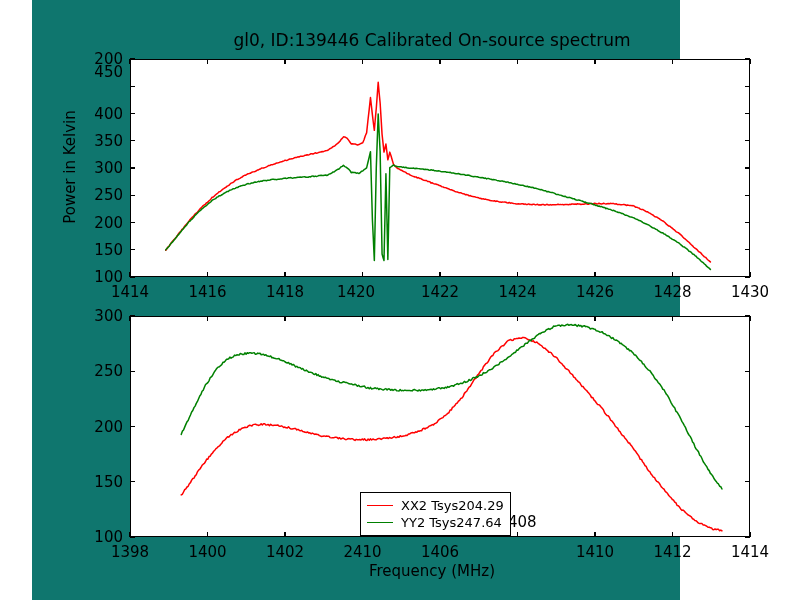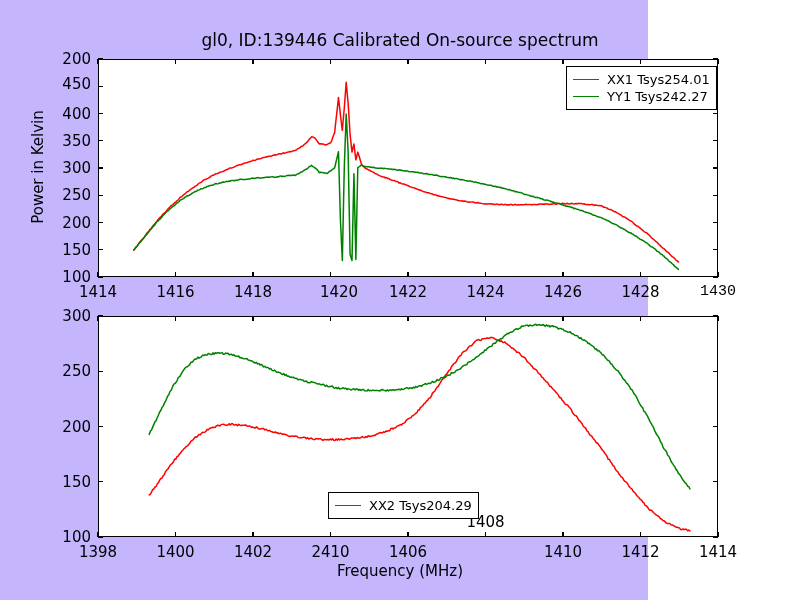--- a/index.html
+++ b/index.html
@@ -11,21 +11,22 @@
     width: 800px;
     height: 600px;
     font-family: "DejaVu Sans", sans-serif;
     color: #000000;
     overflow: hidden;
   }
   #figure {
     position: relative;
     width: 648px;
     height: 600px;
-    background: #c4b5fd;
+    background: #0f766e;
+    margin-left: 32px;
   }
 
   
   .fig-title {
     position: absolute;
     left: 0;
     top: 30px;
     width: 800px;
     text-align: center;
     font-size: 17px;
@@ -159,63 +160,53 @@
       <div class="tick tick-y-r" style="left: 713px; top: 167.35px;"></div>
       <div class="ticklabel ticklabel-y" style="left: 36px; width: 55px; top: 168px;">300</div>
       <div class="tick tick-y" style="left: 98px; top: 140.1px;"></div>
       <div class="tick tick-y-r" style="left: 713px; top: 140.1px;"></div>
       <div class="ticklabel ticklabel-y" style="left: 36px; width: 55px; top: 140.75px;">350</div>
       <div class="tick tick-y" style="left: 98px; top: 112.85px;"></div>
       <div class="tick tick-y-r" style="left: 713px; top: 112.85px;"></div>
       <div class="ticklabel ticklabel-y" style="left: 36px; width: 55px; top: 113.5px;">400</div>
       <div class="tick tick-y" style="left: 98px; top: 85.6px;"></div>
       <div class="tick tick-y-r" style="left: 713px; top: 85.6px;"></div>
-      <div class="ticklabel ticklabel-y" style="left: 36px; width: 55px; top: 84px;">450</div>
+      <div class="ticklabel ticklabel-y" style="left: 36px; width: 55px; top: 72px;">450</div>
       <div class="tick tick-y" style="left: 98px; top: 58.35px;"></div>
       <div class="tick tick-y-r" style="left: 713px; top: 58.35px;"></div>
       <div class="ticklabel ticklabel-y" style="left: 36px; width: 55px; top: 59px;">200</div>
       <div class="tick tick-x" style="left: 97.35px; top: 272px;"></div>
       <div class="tick tick-x-t" style="left: 97.35px; top: 59px;"></div>
       <div class="ticklabel ticklabel-x" style="left: 98px; top: 283px;">1414</div>
       <div class="tick tick-x" style="left: 174.85px; top: 272px;"></div>
       <div class="tick tick-x-t" style="left: 174.85px; top: 59px;"></div>
       <div class="ticklabel ticklabel-x" style="left: 175.5px; top: 283px;">1416</div>
       <div class="tick tick-x" style="left: 252.35px; top: 272px;"></div>
       <div class="tick tick-x-t" style="left: 252.35px; top: 59px;"></div>
       <div class="ticklabel ticklabel-x" style="left: 253px; top: 283px;">1418</div>
       <div class="tick tick-x" style="left: 329.85px; top: 272px;"></div>
       <div class="tick tick-x-t" style="left: 329.85px; top: 59px;"></div>
-      <div class="ticklabel ticklabel-x" style="left: 339px; top: 283px;">1420</div>
+      <div class="ticklabel ticklabel-x" style="left: 324px; top: 283px;">1420</div>
       <div class="tick tick-x" style="left: 407.35px; top: 272px;"></div>
       <div class="tick tick-x-t" style="left: 407.35px; top: 59px;"></div>
       <div class="ticklabel ticklabel-x" style="left: 408px; top: 283px; text-align: right;">1422</div>
       <div class="tick tick-x" style="left: 484.85px; top: 272px;"></div>
       <div class="tick tick-x-t" style="left: 484.85px; top: 59px;"></div>
       <div class="ticklabel ticklabel-x" style="left: 485.5px; top: 283px;">1424</div>
       <div class="tick tick-x" style="left: 562.35px; top: 272px;"></div>
       <div class="tick tick-x-t" style="left: 562.35px; top: 59px;"></div>
       <div class="ticklabel ticklabel-x" style="left: 563px; top: 283px;">1426</div>
       <div class="tick tick-x" style="left: 639.85px; top: 272px;"></div>
       <div class="tick tick-x-t" style="left: 639.85px; top: 59px;"></div>
       <div class="ticklabel ticklabel-x" style="left: 640.5px; top: 283px;">1428</div>
       <div class="tick tick-x" style="left: 717.35px; top: 272px;"></div>
       <div class="tick tick-x-t" style="left: 717.35px; top: 59px;"></div>
-      <div class="ticklabel ticklabel-x" style="left: 718px; top: 283px; font-family: Liberation Mono, monospace;">1430</div>
-    </div>
-
-  <div class="legend" id="legend-top">
-    <div class="legend-row">
-      <span class="legend-swatch" style="border-top-color:#ff0000"></span>
-      <span class="legend-text">XX1 Tsys254.01</span>
-    </div>
-    <div class="legend-row">
-      <span class="legend-swatch" style="border-top-color:#008000"></span>
-      <span class="legend-text">YY1 Tsys242.27</span>
-    </div>
-  </div>
+      <div class="ticklabel ticklabel-x" style="left: 718px; top: 283px;">1430</div>
+    </div>
+
 
   <div class="axes" id="axes-bottom">
     <svg class="plot-svg" id="svg-bottom" viewBox="0 0 620 221" preserveAspectRatio="none">
         <path d="M50.37 179.48 L51.54 178.86 L52.70 176.58 L53.86 174.26 L55.02 173.39 L56.19 171.55 L57.35 170.85 L58.51 168.28 L59.67 167.16 L60.84 164.58 L62.00 162.98 L63.16 162.74 L64.32 160.36 L65.49 159.22 L66.65 156.26 L67.81 154.56 L68.97 153.62 L70.14 151.86 L71.30 149.64 L72.46 148.51 L73.63 147.77 L74.79 145.83 L75.95 143.34 L77.11 143.53 L78.27 140.81 L79.44 140.46 L80.60 138.32 L81.76 137.43 L82.93 135.49 L84.09 134.39 L85.25 132.77 L86.41 132.06 L87.57 130.76 L88.74 130.13 L89.90 128.63 L91.06 127.45 L92.23 125.20 L93.39 124.67 L94.55 123.54 L95.71 122.19 L96.88 120.83 L98.04 121.24 L99.20 119.95 L100.36 118.45 L101.52 118.95 L102.69 117.55 L103.85 116.29 L105.01 116.48 L106.18 116.15 L107.34 115.36 L108.50 113.42 L109.66 113.91 L110.82 112.43 L111.99 112.05 L113.15 111.87 L114.31 111.16 L115.48 111.45 L116.64 111.27 L117.80 109.80 L118.96 109.24 L120.12 109.42 L121.29 109.98 L122.45 108.60 L123.61 108.35 L124.78 108.11 L125.94 108.75 L127.10 109.05 L128.26 109.43 L129.43 108.87 L130.59 107.67 L131.75 108.96 L132.94 107.67 L134.13 107.70 L135.33 108.95 L136.52 108.75 L137.71 108.49 L138.90 109.68 L140.10 108.30 L141.29 109.17 L142.48 109.46 L143.67 109.17 L144.87 109.33 L146.06 109.19 L147.25 108.91 L148.44 109.94 L149.63 110.36 L150.83 109.82 L152.02 110.43 L153.21 111.52 L154.40 111.03 L155.60 111.85 L156.79 111.98 L157.98 110.85 L159.17 112.08 L160.37 113.05 L161.56 112.95 L162.75 112.68 L163.94 112.62 L165.13 112.60 L166.33 114.00 L167.52 113.30 L168.71 114.31 L169.90 114.87 L171.10 114.39 L172.29 115.53 L173.48 115.77 L174.67 116.42 L175.87 116.53 L177.06 115.95 L178.25 117.04 L179.44 116.76 L180.63 117.89 L181.83 117.13 L183.02 117.68 L184.21 118.46 L185.40 118.15 L186.60 118.58 L187.79 118.60 L188.98 119.71 L190.17 120.10 L191.37 120.66 L192.56 120.25 L193.75 120.01 L194.94 120.48 L196.13 120.12 L197.33 120.39 L198.52 120.37 L199.71 121.72 L200.90 121.98 L202.10 121.90 L203.29 121.95 L204.48 121.42 L205.67 121.45 L206.87 121.69 L208.06 122.77 L209.25 121.81 L210.44 123.10 L211.63 122.56 L212.83 122.17 L214.02 122.95 L215.21 123.75 L216.40 123.52 L217.60 122.88 L218.79 122.69 L219.98 123.18 L221.17 122.74 L222.37 122.86 L223.56 123.85 L224.75 124.52 L225.94 123.49 L227.13 123.91 L228.33 123.83 L229.52 123.60 L230.71 124.19 L231.90 123.07 L233.10 123.98 L234.29 122.94 L235.48 124.37 L236.67 124.60 L237.87 123.14 L239.06 124.28 L240.25 123.00 L241.44 124.12 L242.63 123.05 L243.83 123.62 L245.02 123.93 L246.21 123.83 L247.40 122.87 L248.60 122.59 L249.79 122.71 L250.98 123.56 L252.17 122.71 L253.37 122.16 L254.56 122.22 L255.75 122.33 L256.94 121.74 L258.13 122.64 L259.33 121.65 L260.52 122.21 L261.71 122.24 L262.90 121.53 L264.10 120.58 L265.29 121.63 L266.48 121.64 L267.67 120.71 L268.87 121.39 L270.06 119.76 L271.25 120.69 L272.44 120.35 L273.63 120.03 L274.83 119.84 L276.02 119.41 L277.21 119.46 L278.40 118.03 L279.60 118.01 L280.79 117.11 L281.98 116.64 L283.17 116.83 L284.37 116.88 L285.56 115.88 L286.75 116.32 L287.94 115.14 L289.13 115.24 L290.33 114.72 L291.52 114.84 L292.71 112.66 L293.90 112.26 L295.10 113.05 L296.29 111.90 L297.48 111.71 L298.67 110.39 L299.87 109.83 L301.06 109.49 L302.25 108.61 L303.44 109.03 L304.63 107.57 L305.83 107.20 L307.02 106.42 L308.21 104.30 L309.40 103.41 L310.60 102.59 L311.79 101.99 L312.98 101.51 L314.17 99.80 L315.37 99.44 L316.56 98.39 L317.75 97.28 L318.94 96.61 L320.13 93.86 L321.33 93.95 L322.52 91.09 L323.71 90.67 L324.90 89.34 L326.10 87.41 L327.29 86.82 L328.48 84.92 L329.67 84.05 L330.87 82.10 L332.06 81.67 L333.25 80.31 L334.44 77.07 L335.63 75.80 L336.83 74.93 L338.02 72.62 L339.21 70.84 L340.40 69.93 L341.60 67.65 L342.79 65.81 L343.98 63.43 L345.17 62.29 L346.37 61.55 L347.56 58.60 L348.75 57.70 L349.94 55.75 L351.13 53.89 L352.33 53.40 L353.52 50.23 L354.71 48.68 L355.90 47.12 L357.10 46.54 L358.29 45.25 L359.48 42.76 L360.67 40.64 L361.87 39.39 L363.06 38.86 L364.25 36.30 L365.44 35.25 L366.63 34.47 L367.83 34.18 L369.02 33.10 L370.21 31.09 L371.40 29.67 L372.60 29.12 L373.79 29.05 L374.98 27.45 L376.17 25.99 L377.37 24.48 L378.56 23.62 L379.75 23.15 L380.94 22.72 L382.13 23.60 L383.33 23.47 L384.52 21.90 L385.71 22.08 L386.90 21.59 L388.10 21.70 L389.29 21.21 L390.48 21.40 L391.67 21.53 L392.87 20.60 L394.06 20.66 L395.25 20.88 L396.44 21.58 L397.63 22.41 L398.83 22.97 L400.02 23.11 L401.21 23.65 L402.40 24.66 L403.60 23.92 L404.79 25.52 L405.98 25.67 L407.17 25.28 L408.37 26.57 L409.56 27.45 L410.75 28.42 L411.94 28.87 L413.13 30.50 L414.33 31.45 L415.52 31.58 L416.71 33.04 L417.90 33.84 L419.10 35.54 L420.29 35.45 L421.48 35.95 L422.67 37.69 L423.87 39.45 L425.06 40.18 L426.25 40.39 L427.44 41.28 L428.63 43.21 L429.83 45.21 L431.02 46.20 L432.21 46.99 L433.40 48.85 L434.60 49.85 L435.79 51.88 L436.98 52.51 L438.17 52.92 L439.37 54.04 L440.56 56.49 L441.75 57.44 L442.94 58.14 L444.13 60.63 L445.33 61.18 L446.52 63.06 L447.71 64.07 L448.90 65.50 L450.10 66.10 L451.29 68.30 L452.48 70.24 L453.67 70.23 L454.87 72.22 L456.06 73.39 L457.25 74.37 L458.44 75.98 L459.63 77.28 L460.83 78.86 L462.02 81.36 L463.21 81.19 L464.40 83.61 L465.60 84.74 L466.79 86.55 L467.98 88.21 L469.17 88.43 L470.37 89.24 L471.56 90.75 L472.75 92.11 L473.94 93.53 L475.13 96.55 L476.33 98.05 L477.52 99.43 L478.71 99.61 L479.90 101.14 L481.10 103.97 L482.29 104.75 L483.48 106.17 L484.67 107.81 L485.87 110.21 L487.06 111.29 L488.25 112.13 L489.44 114.86 L490.63 115.65 L491.83 118.07 L493.02 119.51 L494.21 119.98 L495.40 122.01 L496.60 123.28 L497.79 125.01 L498.98 127.03 L500.17 127.15 L501.37 129.19 L502.56 130.45 L503.75 132.42 L504.94 134.24 L506.13 135.32 L507.33 137.22 L508.52 138.90 L509.71 140.69 L510.90 143.67 L512.10 143.71 L513.29 146.18 L514.48 147.65 L515.67 149.90 L516.87 150.79 L518.06 153.65 L519.25 155.26 L520.44 155.95 L521.63 158.41 L522.83 159.76 L524.02 161.62 L525.21 161.99 L526.40 164.60 L527.60 165.93 L528.79 166.54 L529.98 167.72 L531.17 169.84 L532.37 171.83 L533.56 172.86 L534.75 173.77 L535.94 175.96 L537.13 176.92 L538.33 178.17 L539.52 180.13 L540.71 181.35 L541.90 182.46 L543.10 184.20 L544.29 184.80 L545.48 186.85 L546.67 187.48 L547.87 190.25 L549.06 190.38 L550.25 191.76 L551.44 193.72 L552.63 195.16 L553.83 194.84 L555.02 195.80 L556.21 197.32 L557.40 198.34 L558.60 199.53 L559.79 200.14 L560.98 200.83 L562.17 201.60 L563.37 203.62 L564.56 204.08 L565.75 205.48 L566.94 205.68 L568.13 206.79 L569.33 208.00 L570.52 208.46 L571.71 208.49 L572.90 208.50 L574.10 210.00 L575.29 209.94 L576.48 210.47 L577.67 211.17 L578.87 212.20 L580.06 212.04 L581.25 212.77 L582.41 212.83 L583.57 214.53 L584.74 214.62 L585.90 213.96 L587.06 214.62 L588.23 214.07 L589.39 214.28 L590.55 215.77 L591.71 214.95 L592.87 215.85" fill="none" stroke="#ff0000" stroke-width="1.5" stroke-linejoin="round" stroke-linecap="round" vector-effect="non-scaling-stroke"></path>
         <path d="M50.37 118.49 L51.54 115.18 L52.70 114.10 L53.86 111.11 L55.02 108.40 L56.19 105.79 L57.35 104.37 L58.51 101.46 L59.67 98.87 L60.84 95.90 L62.00 94.30 L63.16 91.45 L64.32 89.91 L65.49 87.14 L66.65 85.19 L67.81 82.44 L68.97 79.67 L70.14 78.25 L71.30 75.01 L72.46 73.83 L73.63 70.92 L74.79 68.15 L75.95 67.18 L77.11 66.17 L78.27 64.41 L79.44 61.20 L80.60 60.45 L81.76 59.03 L82.93 56.66 L84.09 54.70 L85.25 53.05 L86.41 51.55 L87.57 50.40 L88.74 50.21 L89.90 48.97 L91.06 48.13 L92.23 45.77 L93.39 45.56 L94.55 44.37 L95.71 42.69 L96.88 42.64 L98.04 42.14 L99.20 40.44 L100.36 41.54 L101.52 40.73 L102.69 40.21 L103.85 38.47 L105.01 38.90 L106.18 38.12 L107.34 38.40 L108.50 38.29 L109.66 36.87 L110.82 37.22 L111.99 37.82 L113.15 37.92 L114.31 36.17 L115.48 37.59 L116.64 36.07 L117.80 36.78 L118.96 36.04 L120.12 36.10 L121.29 36.70 L122.45 36.21 L123.61 35.97 L124.78 37.61 L125.94 37.41 L127.10 36.43 L128.26 36.81 L129.43 36.50 L130.59 38.08 L131.75 37.76 L132.94 37.64 L134.13 38.67 L135.33 38.02 L136.52 39.41 L137.71 39.42 L138.90 39.96 L140.10 39.28 L141.29 41.14 L142.48 40.97 L143.67 41.75 L144.87 41.85 L146.06 42.25 L147.25 42.02 L148.44 41.99 L149.63 43.38 L150.83 43.64 L152.02 44.07 L153.21 44.17 L154.40 45.17 L155.60 45.91 L156.79 46.46 L157.98 45.88 L159.17 47.48 L160.37 47.00 L161.56 48.42 L162.75 47.85 L163.94 48.80 L165.13 50.42 L166.33 49.77 L167.52 51.08 L168.71 50.85 L169.90 51.14 L171.10 52.60 L172.29 52.01 L173.48 53.58 L174.67 54.32 L175.87 53.60 L177.06 54.55 L178.25 55.84 L179.44 55.65 L180.63 55.83 L181.83 56.32 L183.02 57.58 L184.21 58.01 L185.40 57.01 L186.60 59.05 L187.79 58.11 L188.98 59.73 L190.17 59.52 L191.37 60.79 L192.56 60.44 L193.75 61.22 L194.94 60.72 L196.13 61.66 L197.33 61.78 L198.52 62.11 L199.71 63.33 L200.90 62.97 L202.10 63.03 L203.29 63.46 L204.48 63.53 L205.67 64.92 L206.87 65.05 L208.06 64.50 L209.25 66.05 L210.44 66.32 L211.63 66.25 L212.83 65.37 L214.02 65.69 L215.21 66.03 L216.40 66.18 L217.60 66.77 L218.79 67.45 L219.98 67.63 L221.17 67.48 L222.37 68.27 L223.56 68.41 L224.75 67.87 L225.94 68.50 L227.13 69.86 L228.33 68.91 L229.52 70.16 L230.71 70.47 L231.90 70.12 L233.10 69.80 L234.29 69.72 L235.48 71.52 L236.67 71.85 L237.87 71.10 L239.06 72.38 L240.25 71.05 L241.44 72.74 L242.63 72.22 L243.83 72.13 L245.02 71.37 L246.21 72.29 L247.40 71.78 L248.60 73.24 L249.79 72.24 L250.98 72.76 L252.17 73.34 L253.37 73.63 L254.56 72.82 L255.75 72.28 L256.94 73.70 L258.13 72.53 L259.33 72.76 L260.52 73.98 L261.71 73.08 L262.90 74.04 L264.10 73.19 L265.29 73.16 L266.48 74.32 L267.67 74.55 L268.87 74.69 L270.06 73.17 L271.25 74.51 L272.44 74.03 L273.63 74.32 L274.83 73.79 L276.02 74.07 L277.21 74.19 L278.40 74.28 L279.60 74.23 L280.79 74.30 L281.98 74.56 L283.17 73.49 L284.37 73.19 L285.56 73.81 L286.75 74.13 L287.94 74.67 L289.13 73.58 L290.33 74.62 L291.52 73.74 L292.71 73.67 L293.90 74.10 L295.10 73.16 L296.29 74.11 L297.48 73.53 L298.67 73.38 L299.87 73.10 L301.06 72.92 L302.25 73.65 L303.44 72.43 L304.63 73.26 L305.83 72.82 L307.02 72.00 L308.21 71.49 L309.40 71.42 L310.60 72.44 L311.79 71.52 L312.98 71.58 L314.17 72.07 L315.37 70.92 L316.56 71.56 L317.75 70.14 L318.94 70.92 L320.13 70.07 L321.33 69.42 L322.52 69.37 L323.71 69.85 L324.90 68.48 L326.10 67.97 L327.29 67.14 L328.48 68.07 L329.67 67.40 L330.87 66.74 L332.06 67.29 L333.25 66.40 L334.44 64.95 L335.63 65.97 L336.83 65.58 L338.02 64.96 L339.21 63.05 L340.40 64.05 L341.60 63.42 L342.79 61.49 L343.98 60.95 L345.17 61.70 L346.37 60.13 L347.56 60.78 L348.75 59.59 L349.94 58.57 L351.13 58.82 L352.33 58.36 L353.52 56.13 L354.71 56.52 L355.90 56.30 L357.10 55.66 L358.29 54.04 L359.48 53.31 L360.67 53.13 L361.87 52.77 L363.06 51.86 L364.25 50.16 L365.44 49.42 L366.63 48.67 L367.83 48.44 L369.02 47.98 L370.21 45.87 L371.40 45.20 L372.60 45.12 L373.79 44.11 L374.98 43.14 L376.17 42.97 L377.37 41.54 L378.56 40.49 L379.75 39.91 L380.94 39.27 L382.13 37.69 L383.33 37.01 L384.52 35.94 L385.71 35.87 L386.90 33.41 L388.10 33.45 L389.29 32.09 L390.48 30.88 L391.67 30.01 L392.87 29.87 L394.06 29.41 L395.25 27.01 L396.44 26.53 L397.63 26.43 L398.83 24.82 L400.02 23.38 L401.21 23.93 L402.40 22.23 L403.60 21.86 L404.79 21.48 L405.98 19.62 L407.17 18.52 L408.37 17.85 L409.56 16.66 L410.75 16.82 L411.94 15.78 L413.13 15.44 L414.33 15.19 L415.52 14.58 L416.71 12.81 L417.90 12.37 L419.10 11.63 L420.29 12.51 L421.48 11.57 L422.67 11.15 L423.87 9.20 L425.06 9.33 L426.25 8.99 L427.44 8.72 L428.63 8.27 L429.83 8.22 L431.02 9.38 L432.21 8.04 L433.40 8.68 L434.60 8.90 L435.79 8.51 L436.98 7.74 L438.17 7.39 L439.37 8.43 L440.56 7.72 L441.75 7.61 L442.94 8.37 L444.13 8.42 L445.33 7.58 L446.52 8.31 L447.71 9.44 L448.90 7.99 L450.10 9.05 L451.29 8.56 L452.48 10.06 L453.67 9.02 L454.87 8.74 L456.06 9.73 L457.25 9.47 L458.44 10.13 L459.63 10.64 L460.83 12.02 L462.02 11.69 L463.21 11.67 L464.40 12.17 L465.60 12.42 L466.79 13.98 L467.98 14.06 L469.17 14.48 L470.37 15.28 L471.56 15.19 L472.75 14.88 L473.94 16.61 L475.13 16.86 L476.33 17.63 L477.52 18.66 L478.71 18.69 L479.90 18.85 L481.10 20.59 L482.29 21.72 L483.48 20.80 L484.67 22.88 L485.87 23.35 L487.06 23.27 L488.25 24.15 L489.44 24.87 L490.63 26.84 L491.83 26.59 L493.02 27.93 L494.21 28.56 L495.40 29.50 L496.60 30.41 L497.79 32.51 L498.98 32.17 L500.17 34.05 L501.37 33.89 L502.56 35.17 L503.75 36.35 L504.94 38.28 L506.13 38.43 L507.33 39.85 L508.52 41.70 L509.71 43.00 L510.90 43.94 L512.10 44.51 L513.29 47.23 L514.48 47.52 L515.67 49.67 L516.87 51.20 L518.06 52.40 L519.25 53.64 L520.44 54.03 L521.63 55.80 L522.83 57.54 L524.02 59.05 L525.21 61.56 L526.40 62.98 L527.60 63.98 L528.79 66.08 L529.98 67.19 L531.17 68.65 L532.37 70.56 L533.56 72.99 L534.75 73.37 L535.94 75.83 L537.13 77.99 L538.33 79.31 L539.52 81.37 L540.71 83.99 L541.90 86.60 L543.10 88.76 L544.29 90.47 L545.48 91.52 L546.67 95.16 L547.87 95.92 L549.06 98.00 L550.25 100.04 L551.44 102.50 L552.63 105.34 L553.83 107.16 L555.02 109.36 L556.21 111.29 L557.40 114.41 L558.60 117.06 L559.79 119.08 L560.98 120.47 L562.17 122.70 L563.37 126.11 L564.56 127.50 L565.75 131.01 L566.94 133.28 L568.13 134.42 L569.33 136.04 L570.52 139.50 L571.71 140.52 L572.90 143.01 L574.10 146.07 L575.29 147.69 L576.48 149.48 L577.67 151.05 L578.87 153.76 L580.06 155.04 L581.25 157.81 L582.41 158.78 L583.57 160.40 L584.74 162.72 L585.90 164.56 L587.06 165.92 L588.23 167.70 L589.39 168.51 L590.55 170.81 L591.71 171.25 L592.87 173.57" fill="none" stroke="#008000" stroke-width="1.5" stroke-linejoin="round" stroke-linecap="round" vector-effect="non-scaling-stroke"></path>
       </svg>
   </div>
 
   <div id="ticks-bottom">
       <div class="tick tick-y" style="left: 98px; top: 536.35px;"></div>
@@ -260,17 +251,21 @@
       <div class="tick tick-x" style="left: 717.35px; top: 532px;"></div>
       <div class="tick tick-x-t" style="left: 717.35px; top: 316px;"></div>
       <div class="ticklabel ticklabel-x" style="left: 718px; top: 543px;">1414</div>
     </div>
 
   <div class="legend" id="legend-bottom">
     <div class="legend-row">
       <span class="legend-swatch" style="border-top-color:#ff0000"></span>
       <span class="legend-text">XX2 Tsys204.29</span>
     </div>
+    <div class="legend-row">
+      <span class="legend-swatch" style="border-top-color:#008000"></span>
+      <span class="legend-text">YY2 Tsys247.64</span>
+    </div>
   </div>
 
   <div class="axis-label-x" id="xlabel-bottom" style="top:562px;">Frequency (MHz)</div>
 
 </div>
 
 </body></html>

